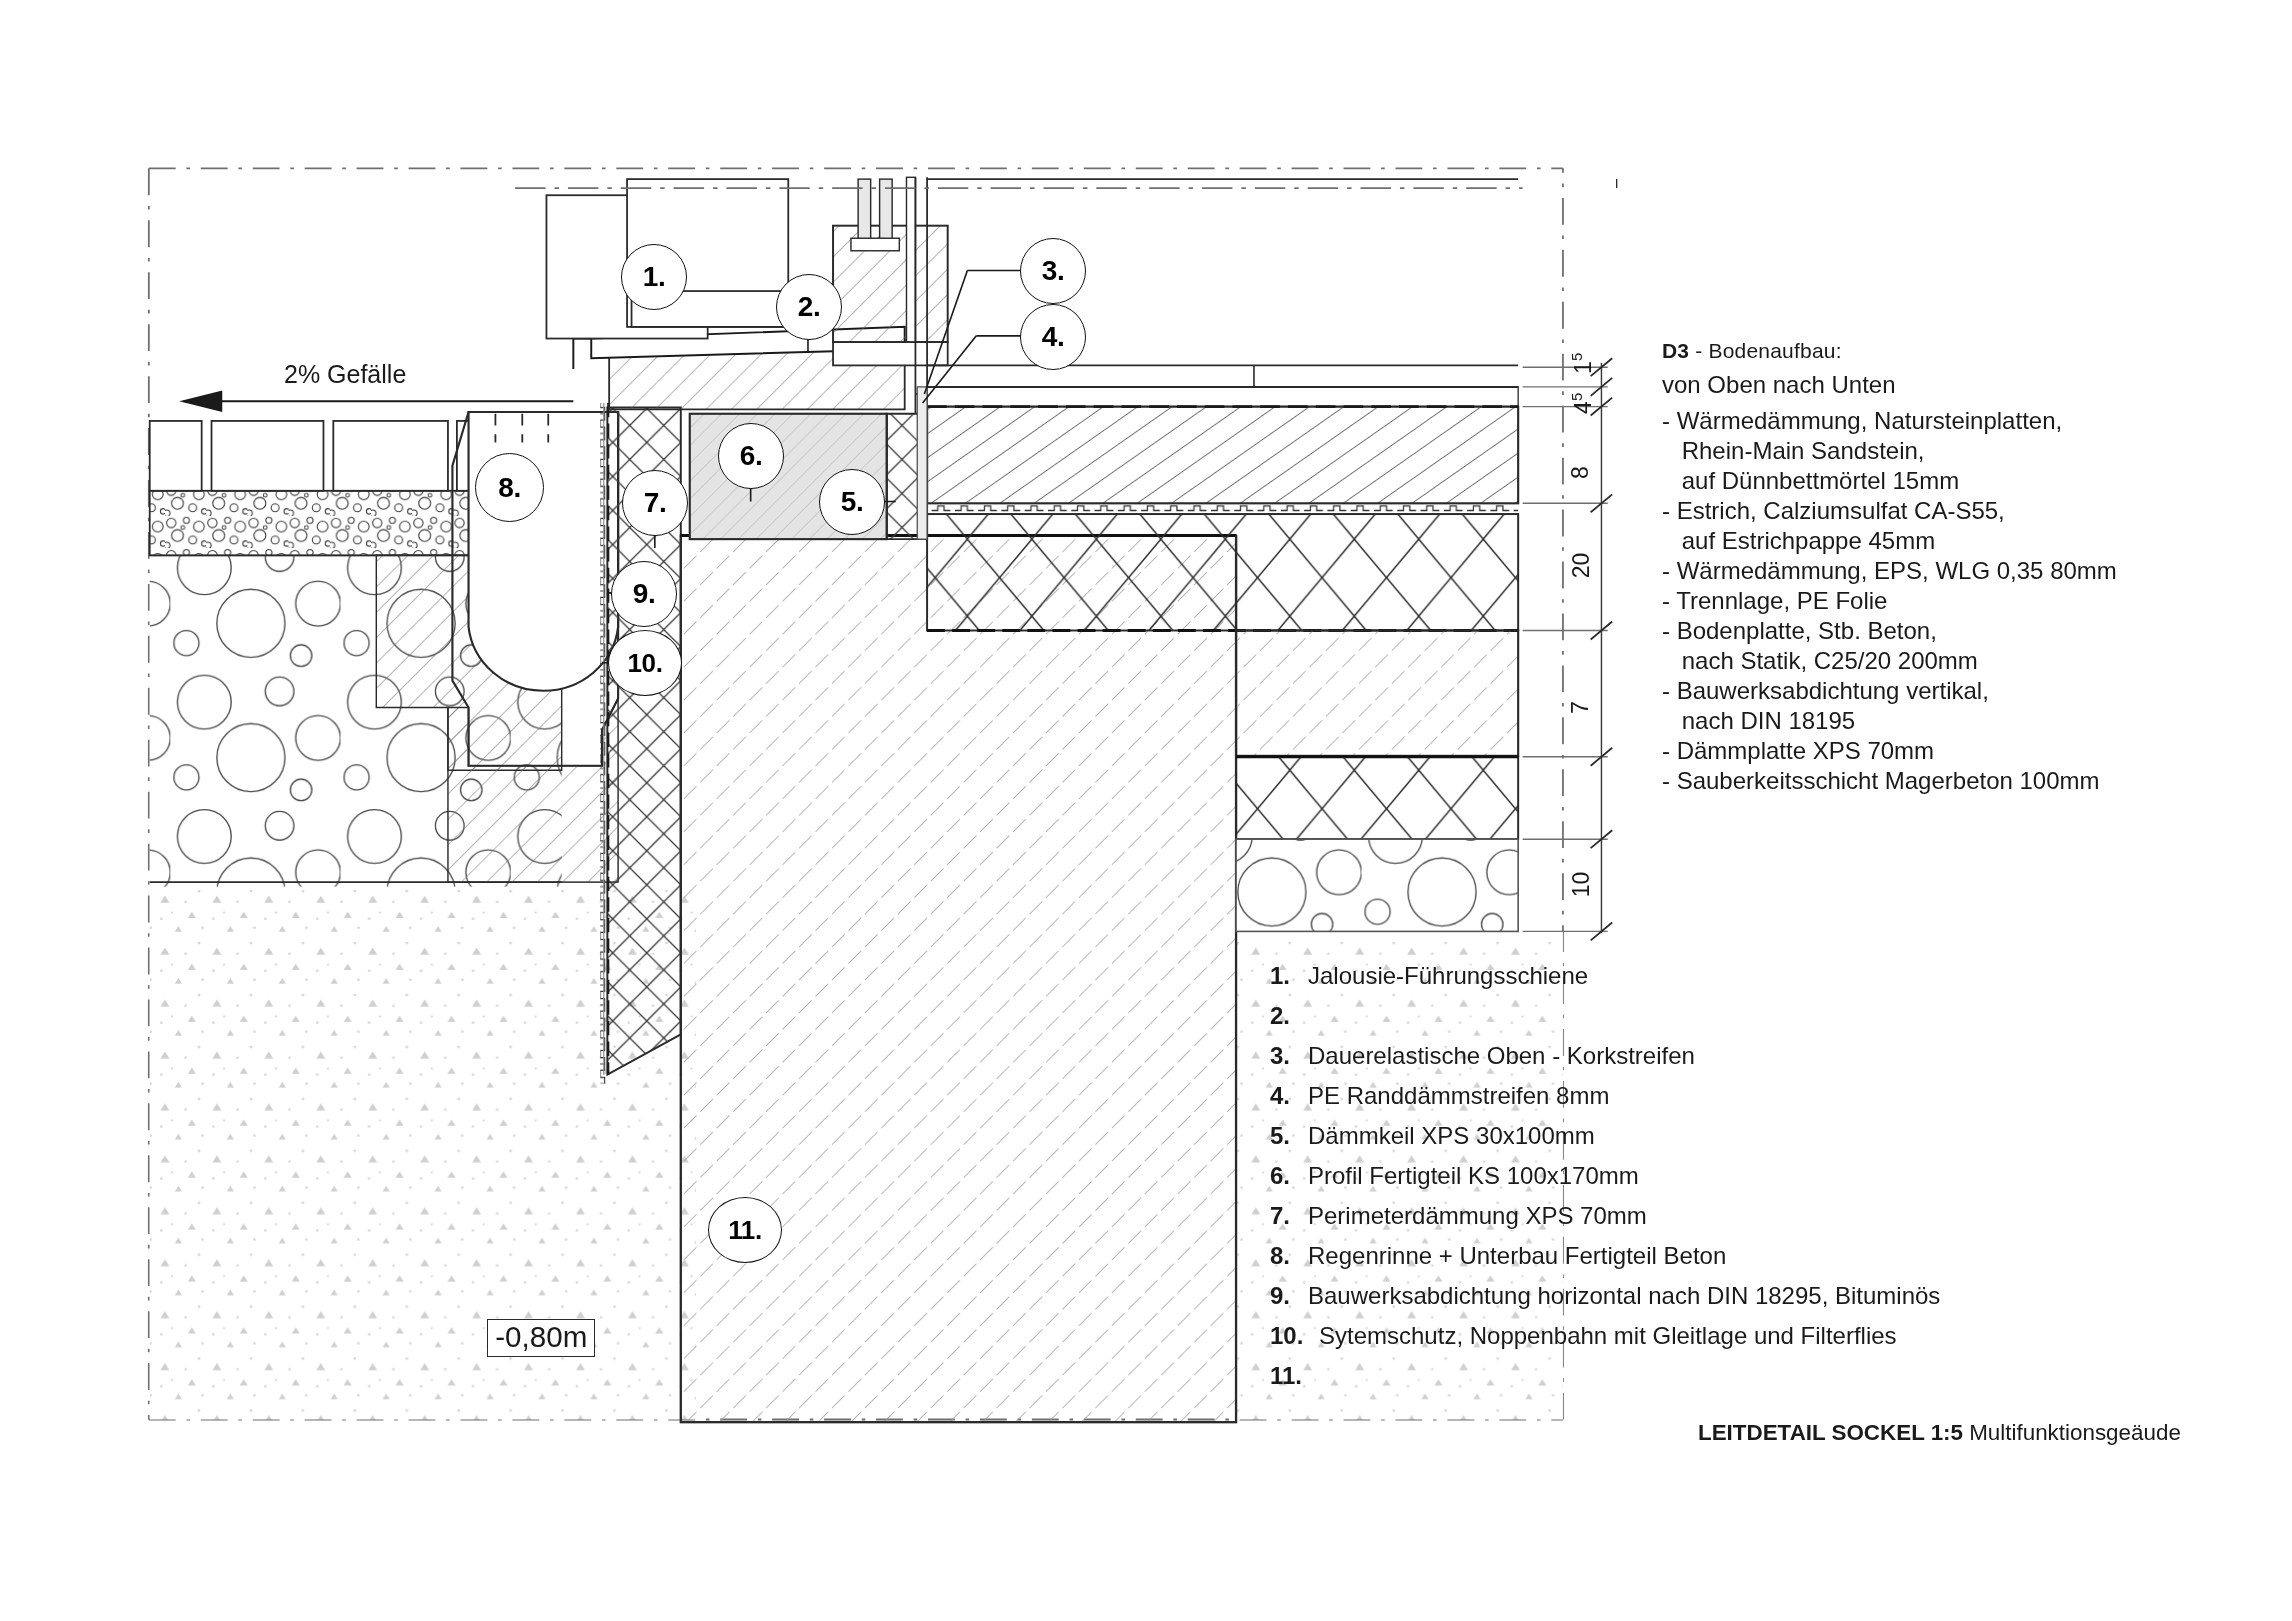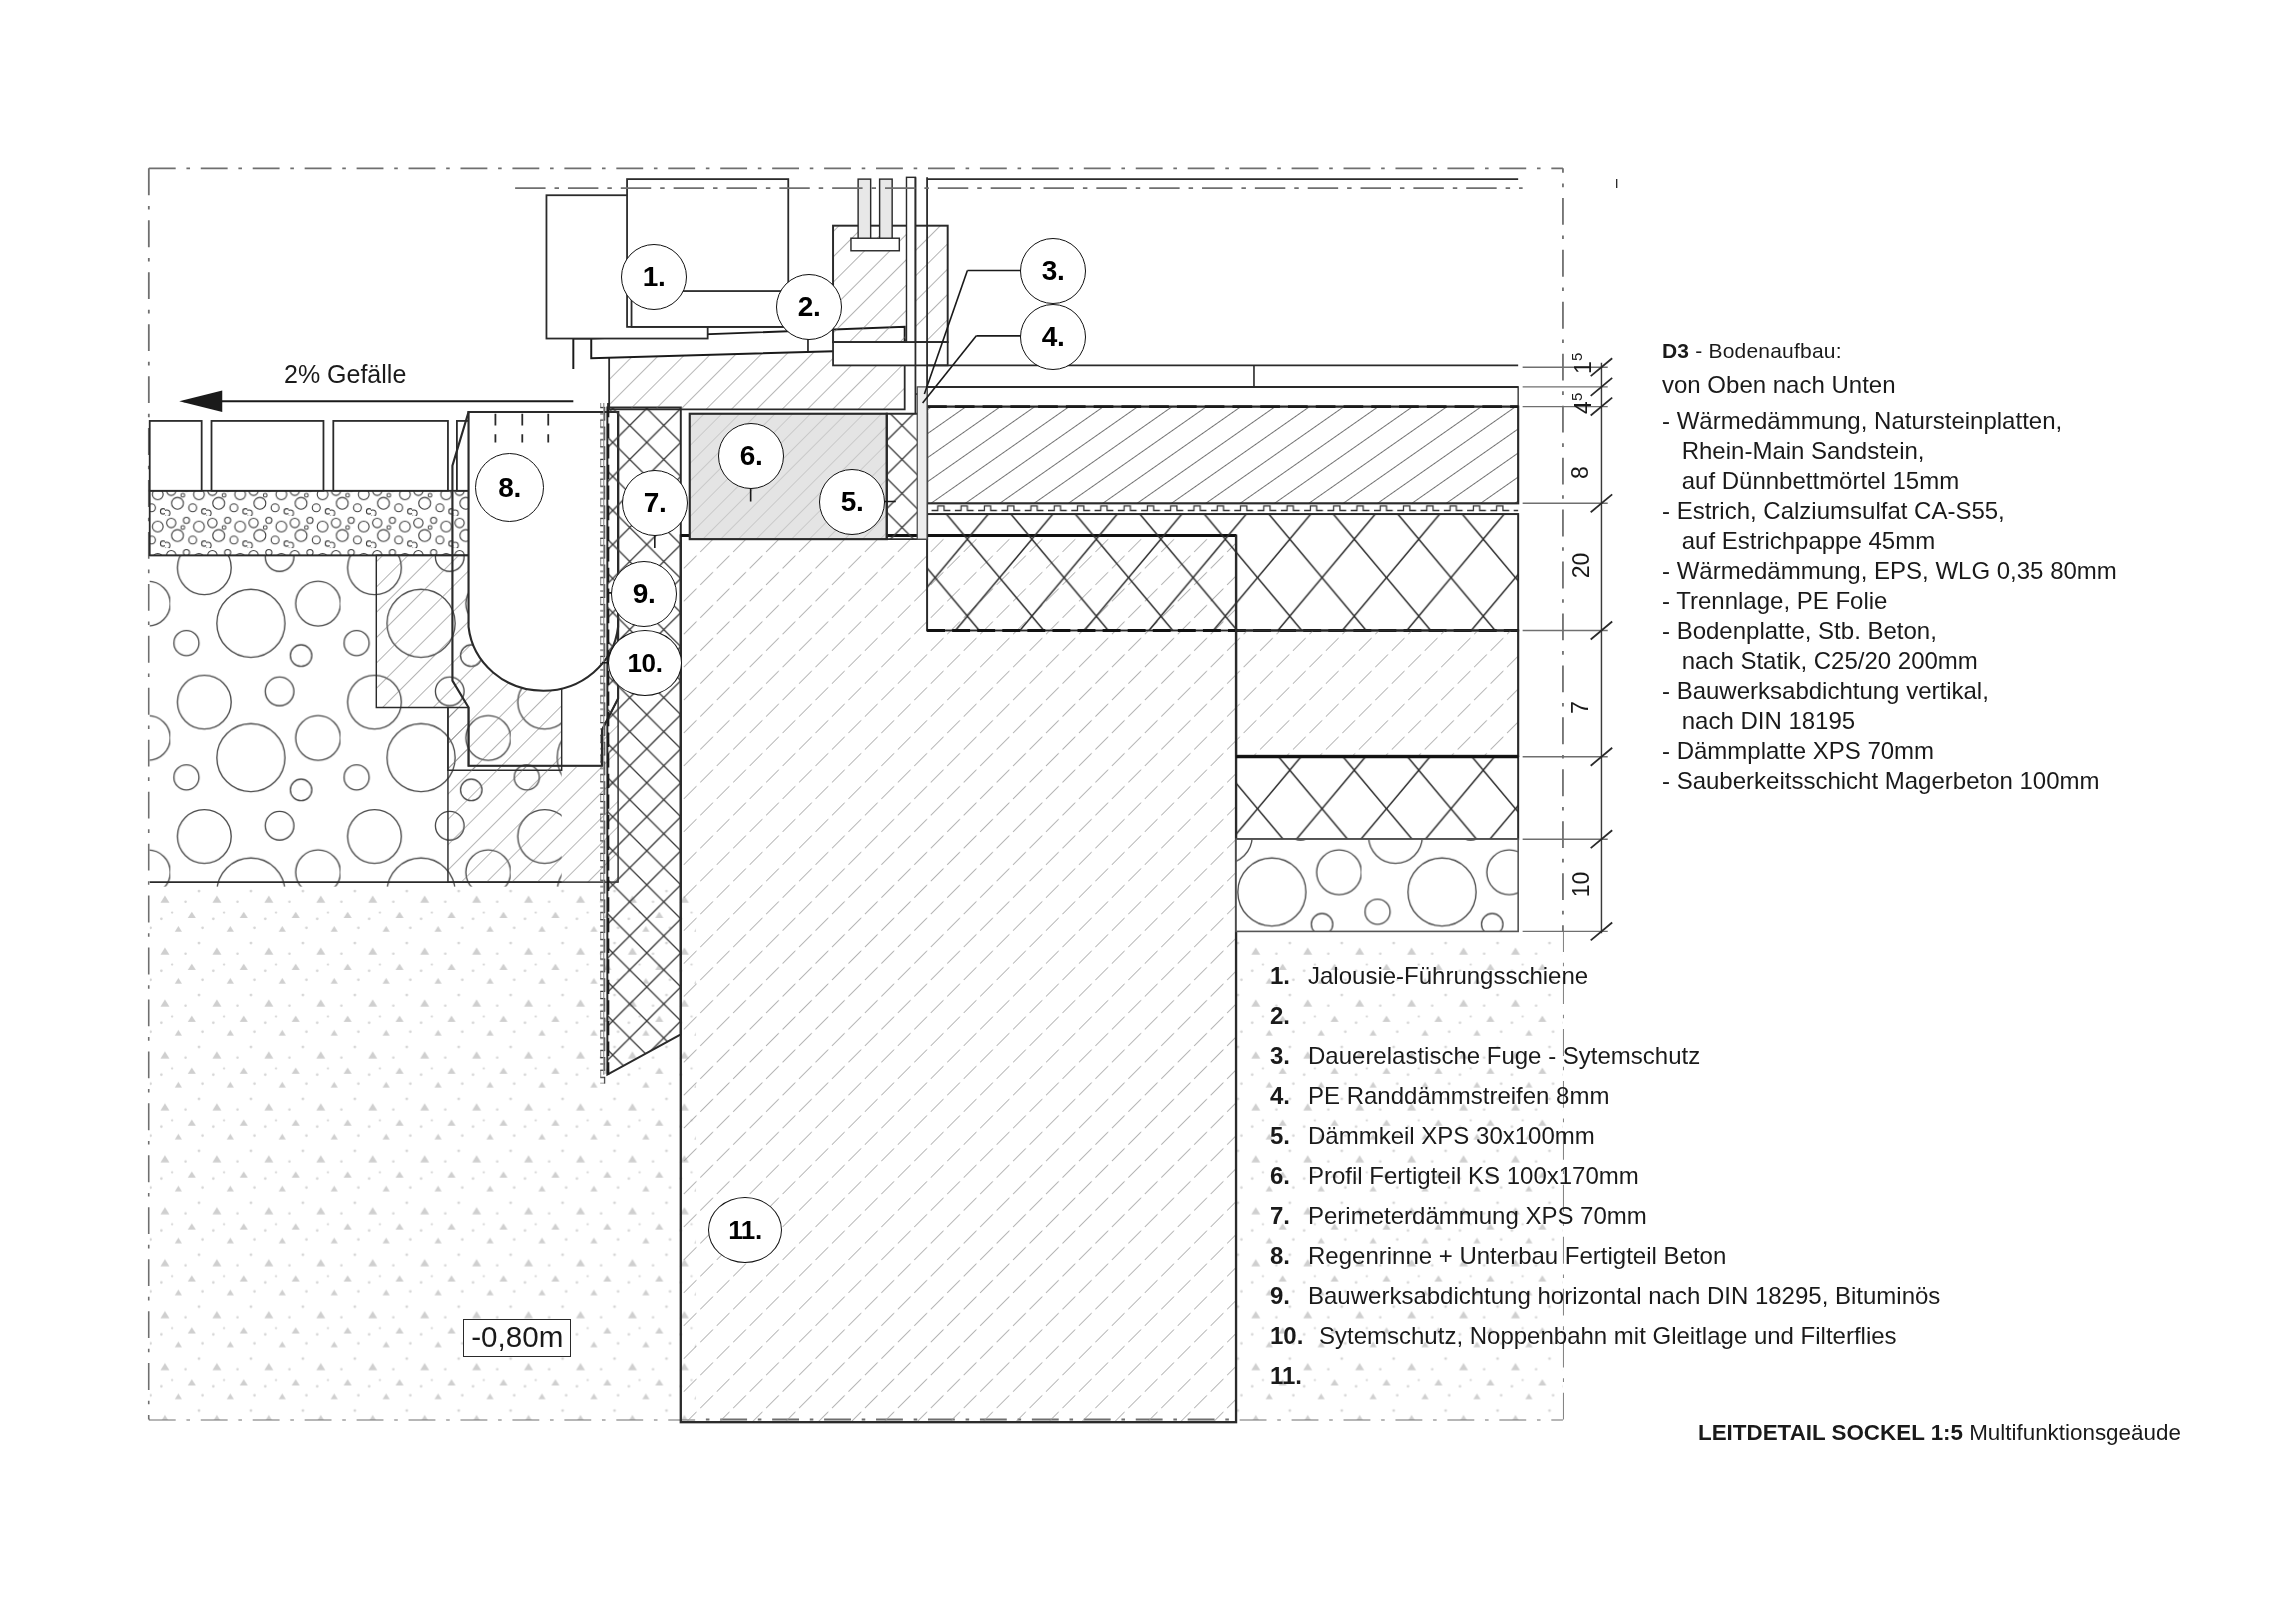--- a/index.html
+++ b/index.html
@@ -363,21 +363,21 @@
   <div class="bub" style="left:608px;top:630px;width:72px;height:64px;font-size:26px;">
       <span>10.</span>
     </div>
 
   <div class="bub" style="left:708px;top:1197px;width:72px;height:64px;font-size:26px;">
       <span>11.</span>
     </div>
 
   <div class="txtblock slopelabel" style="left:284px;top:360px;"><span>2% Gefälle</span></div>
 
-  <div class="levelbox" style="left:463px;top:1319px;"><span>-0,80m</span></div>
+  <div class="levelbox" style="left:487px;top:1319px;"><span>-0,80m</span></div>
 
   <div class="dimlabel" style="left:1572px;top:349px;">
     <span>1</span><sup>5</sup>
   </div>
   <div class="dimlabel" style="left:1572px;top:389px;">
     <span>4</span><sup>5</sup>
   </div>
   <div class="dimlabel" style="left:1574px;top:459px;">
     <span>8</span>
   </div>
@@ -416,21 +416,21 @@
   <div class="txtblock" style="left:1270px;top:956px;">
     <div class="legend-row">
       <span class="legend-num">1.</span>
       <span class="legend-txt">Jalousie-Führungsschiene</span>
     </div>
     <div class="legend-row">
       <span class="legend-num">2.</span>
     </div>
     <div class="legend-row">
       <span class="legend-num">3.</span>
-      <span class="legend-txt">Dauerelastische Fuge - Sytemschutz</span>
+      <span class="legend-txt">Dauerelastische Oben - Korkstreifen</span>
     </div>
     <div class="legend-row">
       <span class="legend-num">4.</span>
       <span class="legend-txt">PE Randdämmstreifen 8mm</span>
     </div>
     <div class="legend-row">
       <span class="legend-num">5.</span>
       <span class="legend-txt">Dämmkeil XPS 30x100mm</span>
     </div>
     <div class="legend-row">

